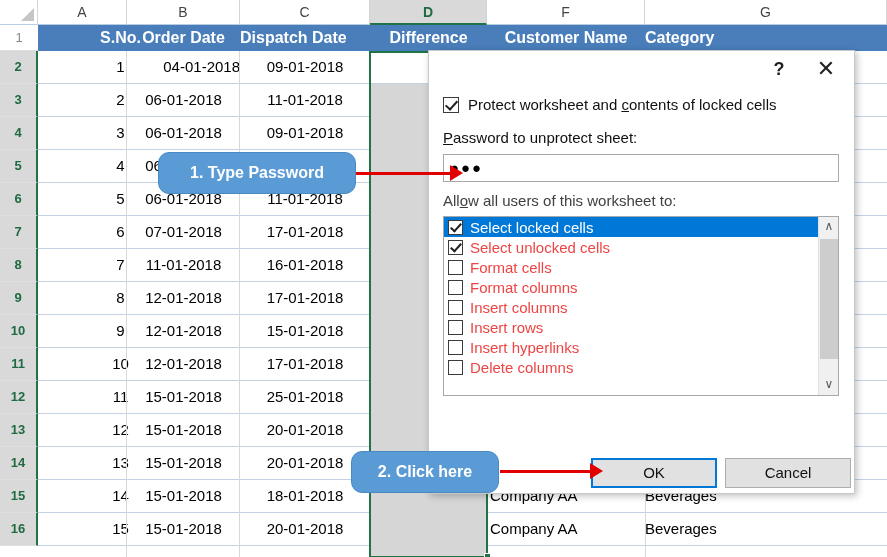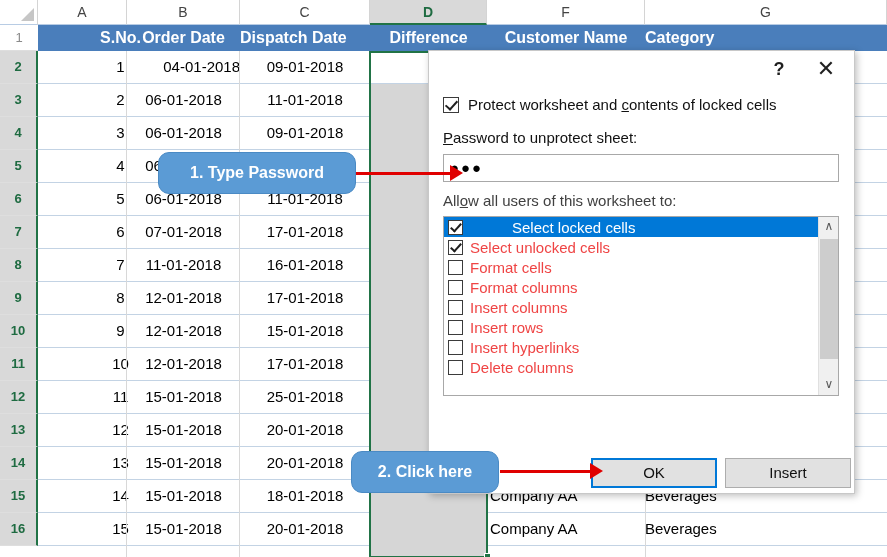--- a/index.html
+++ b/index.html
@@ -239,21 +239,21 @@
   }
   .lb-item {
     height: 20px;
     display: flex; align-items: center;
     padding-left: 4px;
     font-size: 15px;
     color: #ef4444;
     white-space: nowrap;
     font-family: "Liberation Sans", sans-serif;
   }
-  .lb-item.selected { background: #0078d7; color: #ffffff; gap: 42px; }
+  .lb-item.selected { background: #0078d7; color: #ffffff; }
   .lb-chk {
     width: 15px; height: 15px;
     border: 1px solid #3b3b3b;
     background: #ffffff;
     position: relative;
     flex: none;
     margin-right: 7px;
   }
   .lb-chk.checked::after {
     content: "";
@@ -560,21 +560,21 @@
             </div>
           </div>
         <div class="lb-scroll">
           <div class="lb-arrow up">∧</div>
           <div class="lb-thumb"></div>
           <div class="lb-arrow down">∨</div>
         </div>
       </div>
 
       <div class="dlg-btn primary" id="btn-ok">OK</div>
-      <div class="dlg-btn" id="btn-cancel">Insert</div>
+      <div class="dlg-btn" id="btn-cancel">Cancel</div>
     </div>
   </div>
 
   <div class="callout" id="callout-1">1. Type Password</div>
   <div class="arrow-line" id="arrow1-line"></div>
   <div class="arrow-head" id="arrow1-head"></div>
 
   <div class="callout" id="callout-2">2. Click here</div>
   <div class="arrow-line" id="arrow2-line"></div>
   <div class="arrow-head" id="arrow2-head"></div>

